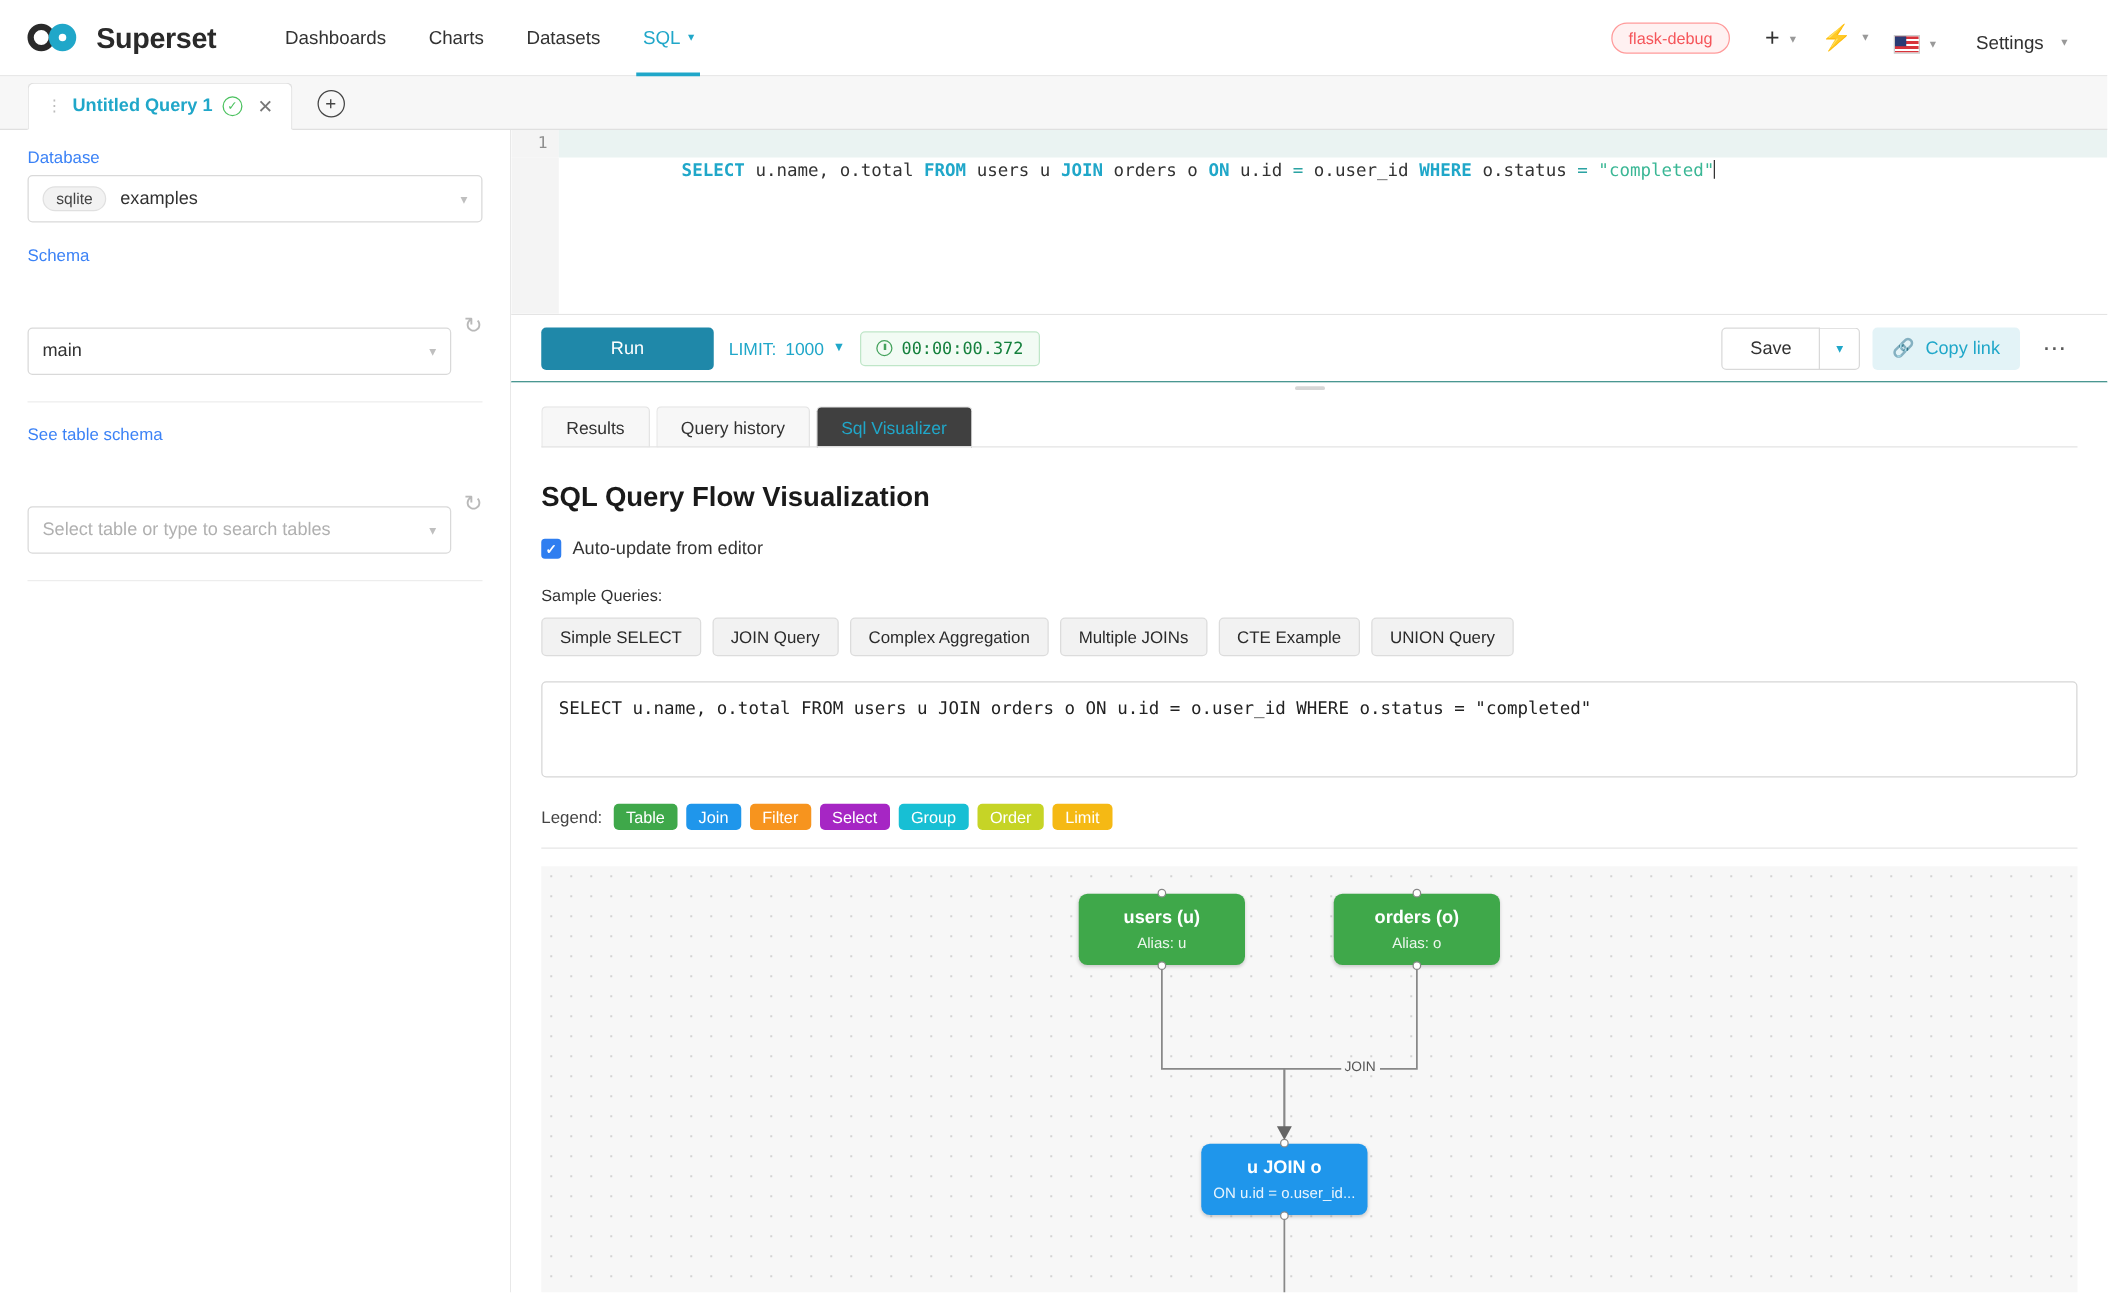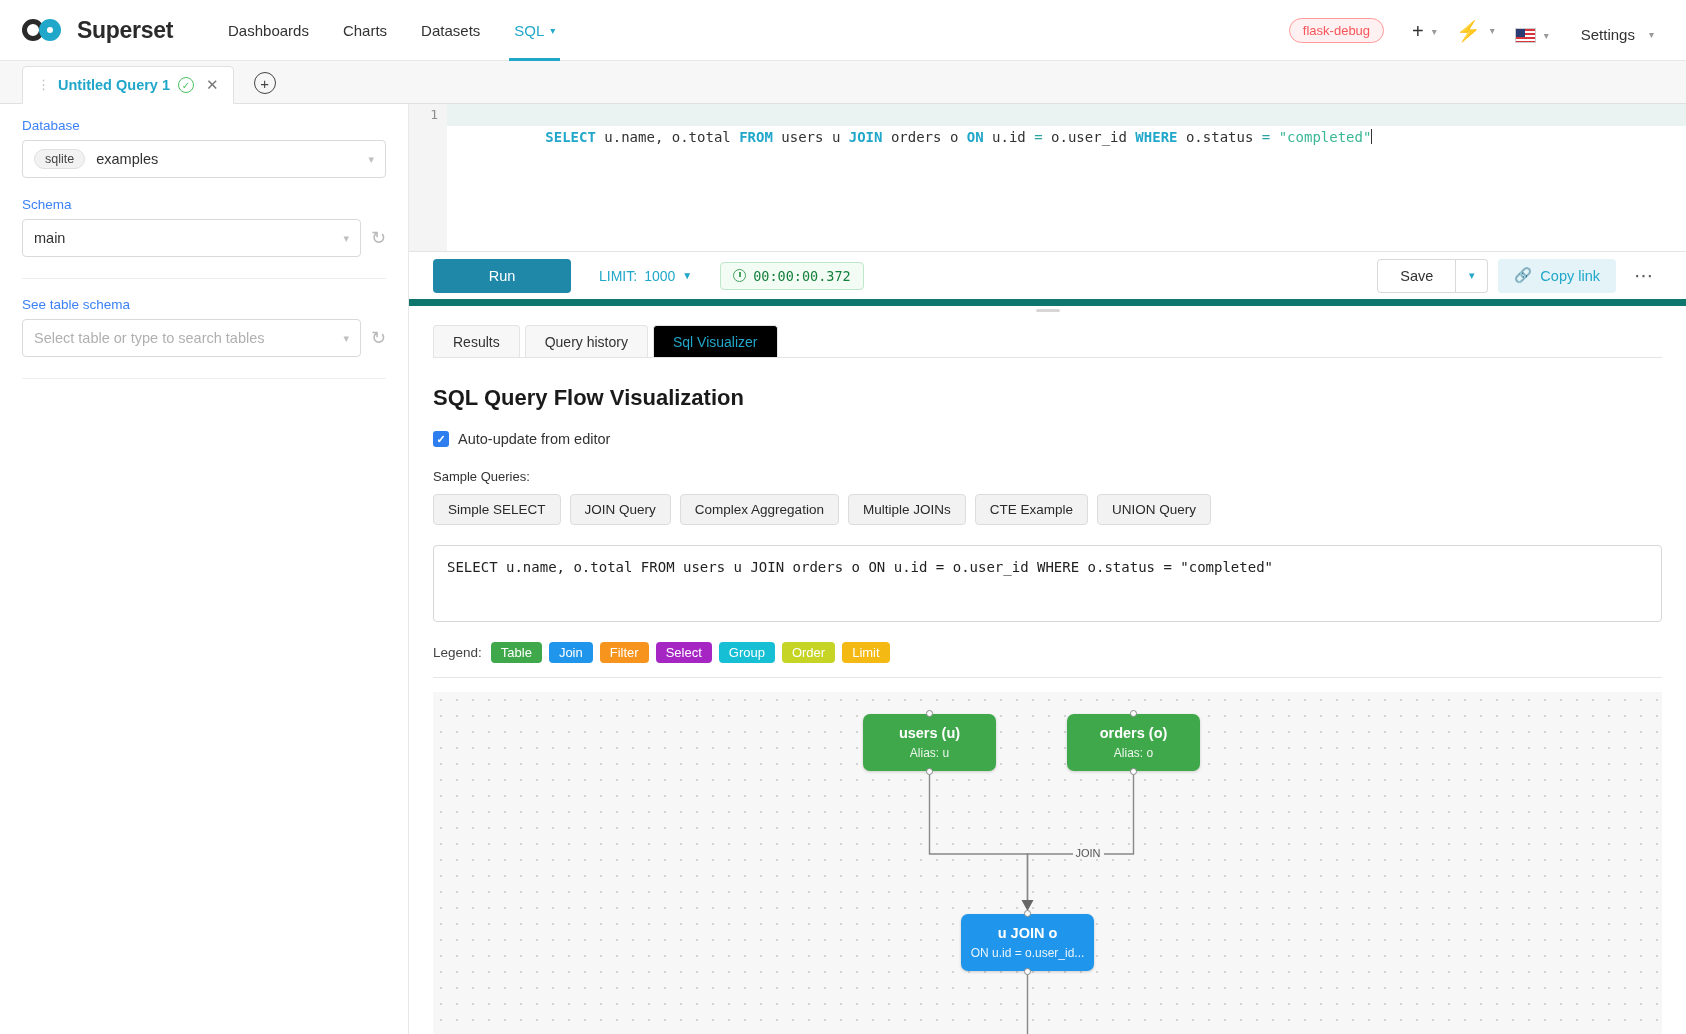--- a/index.html
+++ b/index.html
@@ -99,21 +99,21 @@
     font-size: 14.5px; cursor: pointer;
   }
   .select-box .val { flex: 1; }
   .select-box .val.placeholder { color: #b0b0b0; }
   .select-box .chev { color: #bfbfbf; font-size: 11px; }
   .db-pill {
     background: #f2f2f2; border: 1px solid #e0e0e0; border-radius: 11px;
     font-size: 12.5px; padding: 2px 10px; margin-right: 11px; color: #444;
   }
   .row-with-refresh { display: flex; align-items: center; gap: 10px; }
-  .row-with-refresh .select-box { flex: 1; }
+  .row-with-refresh .select-box { flex: 1; margin-top: 43px; }
   .refresh-icon { color: #b9b9b9; font-size: 18px; cursor: pointer; line-height: 1; }
   .mb18 { margin-bottom: 19px; }
   .divider-h { height: 1px; background: #ededed; margin: 21px 0 18px 0; }
 
   
   .rightpanel { flex: 1; display: flex; flex-direction: column; background: #fff; min-width:0; }
 
   
   .editor-wrap {
     background: #fff; border-bottom: 1px solid #e4e4e4; height: 148px;
@@ -134,21 +134,21 @@
   .str { color: #3ab795; }
   .op { color: #2ba3a3; }
   .cursor {
     display: inline-block; width: 1px; height: 15px; background: #333;
     vertical-align: -2px;
   }
 
   
   .toolbar {
     height: 54px; display: flex; align-items: center; padding: 0 24px;
-    background: #fff; border-bottom: 7px solid #0f766e; gap: 28px;
+    background: #fff; border-bottom: 1px solid #0f766e; gap: 12px;
   }
   .run-btn {
     background: #1f88a9; color: #fff; border: none; border-radius: 4px;
     width: 138px; height: 34px; font-size: 14.5px; cursor: pointer;
     font-family: inherit;
   }
   .limit-ctl { color: #20a7c9; font-size: 14px; display: flex; align-items: center; gap: 7px; cursor: pointer; }
   .limit-ctl .lbl { color:#20a7c9; }
   .limit-ctl .tri { font-size: 10px; }
   .timer-badge {
@@ -182,21 +182,21 @@
   }
   .drag-handle .bar { width: 24px; height: 3px; background: #d6d6d6; border-radius: 2px; }
 
   
   .rtabs { display: flex; gap: 5px; padding: 10px 24px 0 24px; background:#fff; }
   .rtab {
     background: #f7f7f7; border: 1px solid #e4e4e4; border-bottom: none;
     border-radius: 4px 4px 0 0; padding: 8px 19px; font-size: 14px;
     color: #323232; cursor: pointer;
   }
-  .rtab.active { background: #000000; color: #20a7c9; border-color: #e4e4e4; position: relative; }
+  .rtab.active { background: #404040; color: #20a7c9; border-color: #e4e4e4; position: relative; }
   .rtab.active::after { content:''; position:absolute; left:0; right:0; bottom:-1px; height:2px; background:#fff; }
   .rtabs-underline { height: 1px; background: #e4e4e4; margin: 0 24px; position: relative; top: -1px; }
 
   
   .vizpane { flex: 1; overflow: hidden; padding: 26px 24px 0 24px; background:#fff; }
   .viz-title { font-size: 22px; font-weight: bold; color: #1a1a1a; margin-bottom: 20px; }
   .autoupd { display: flex; align-items: center; gap: 9px; margin-bottom: 22px; cursor: pointer; }
   .cbox {
     width: 16px; height: 16px; border-radius: 3px; background: #2f7ef0;
     display: flex; align-items: center; justify-content: center;

